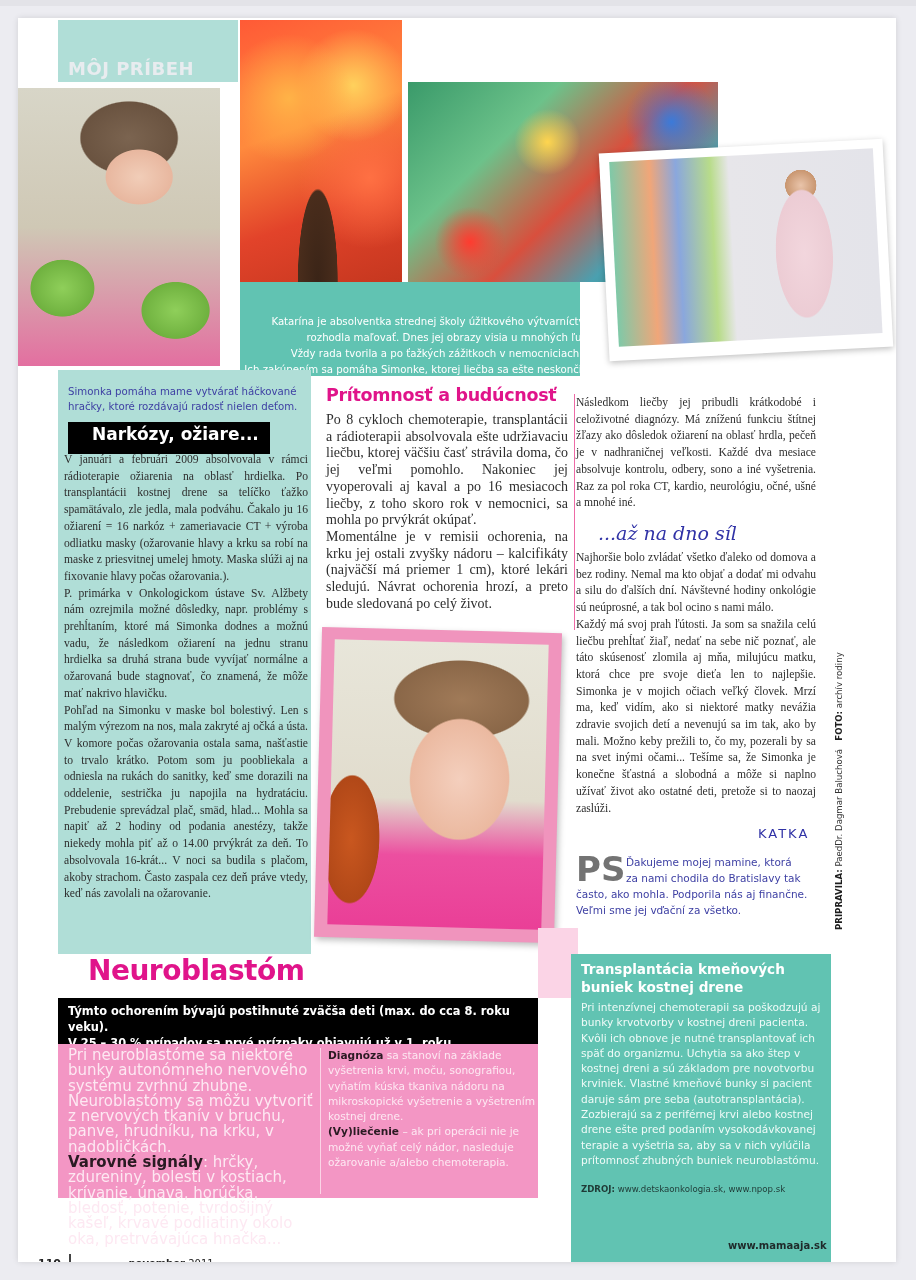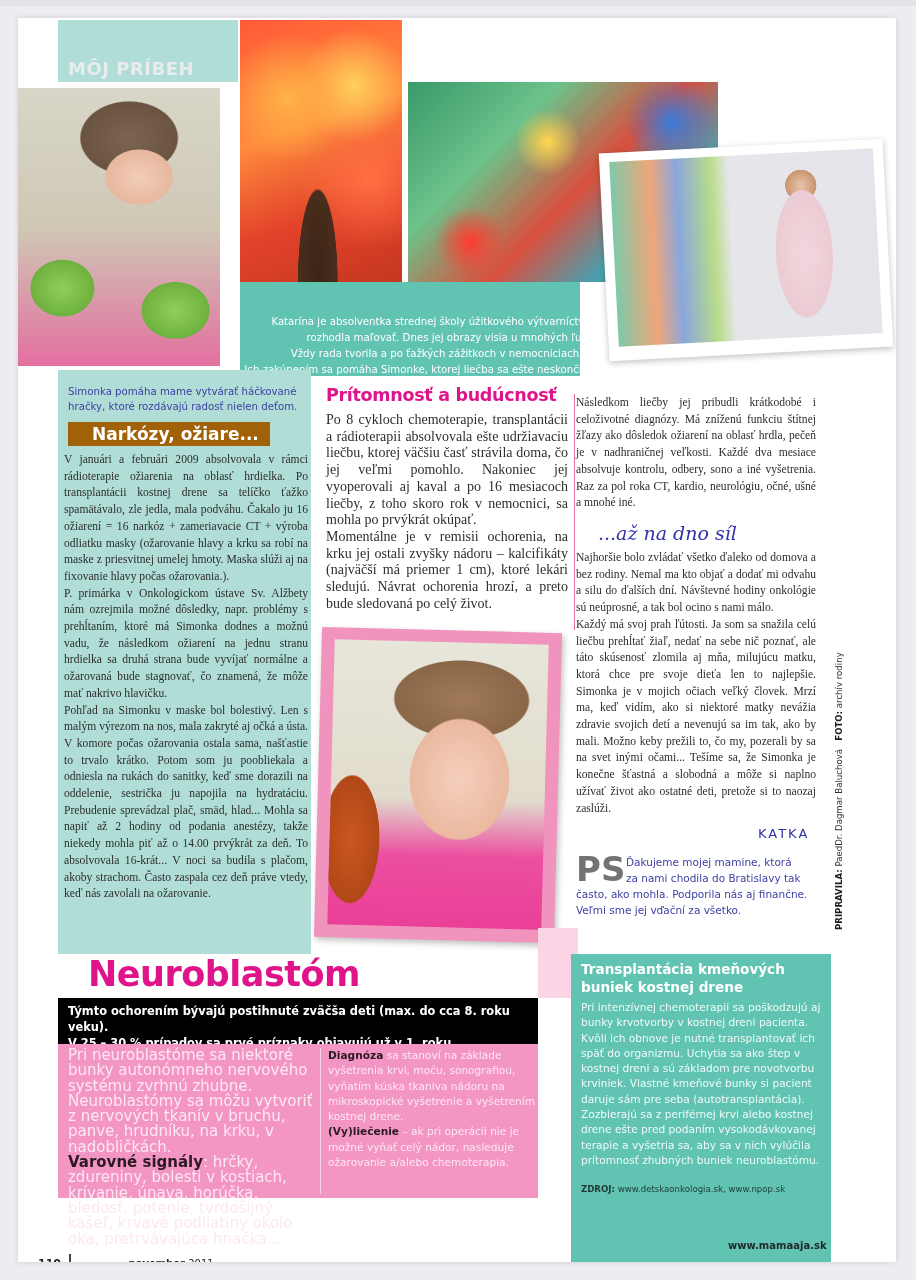--- a/index.html
+++ b/index.html
@@ -77,21 +77,21 @@
         linear-gradient(90deg, #7fc9a8 0%, #f0a679 15%, #8aa7dd 25%, #b8dc8a 38%, #e7e6ea 45%, #e4e4ea 100%);
     }
 
     
     .left-teal { left: 40px; top: 352px; width: 253px; height: 584px; background: #b0ded7; }
     .left-caption {
       left: 50px; top: 366px; width: 246px;
       font-family: "DejaVu Sans", sans-serif; font-size: 10.2px; line-height: 15px; color: #3d3fa3;
     }
     .narkozy-banner {
-      left: 50px; top: 404px; width: 202px; height: 24px; background: #a16207;
+      left: 50px; top: 404px; width: 202px; height: 32px; background: #000000;
       font-family: "DejaVu Sans", sans-serif; font-weight: bold; font-size: 17px; color: #ffffff;
       padding-left: 24px; line-height: 24px;
     }
     .left-body {
       left: 46px; top: 434px; width: 244px;
       font-size: 11.6px; line-height: 16.7px; color: #2d2d2d; text-align: justify;
     }
     .left-body p { text-indent: 0; }
 
     
@@ -148,21 +148,21 @@
     .ps-text .indent { display: inline-block; width: 50px; }
     .credits {
       left: 816px; top: 912px; transform-origin: left top; transform: rotate(-90deg);
       font-family: "DejaVu Sans", sans-serif; font-size: 8.6px; color: #333; white-space: nowrap;
     }
     .credits b { font-weight: bold; color: #1e1e1e; }
 
     
     .neuro-title {
       left: 70px; top: 936px; font-family: "DejaVu Sans", sans-serif; font-weight: bold;
-      font-size: 35px; color: #e0148a; letter-spacing: -0.5px;
+      font-size: 28px; color: #e0148a; letter-spacing: -0.5px;
     }
     .neuro-banner {
       left: 40px; top: 980px; width: 480px; height: 46px; background: #000000;
       font-family: "DejaVu Sans", sans-serif; font-weight: bold; font-size: 11.4px; line-height: 16px;
       color: #ffffff; padding: 5px 0 0 10px;
     }
     .neuro-box { left: 40px; top: 1026px; width: 480px; height: 154px; background: #f396c4; }
     .neuro-col-divider { left: 302px; top: 1030px; width: 1px; height: 146px; background: #fbd4e6; }
     .neuro-col1 {
       left: 50px; top: 1030px; width: 248px;

